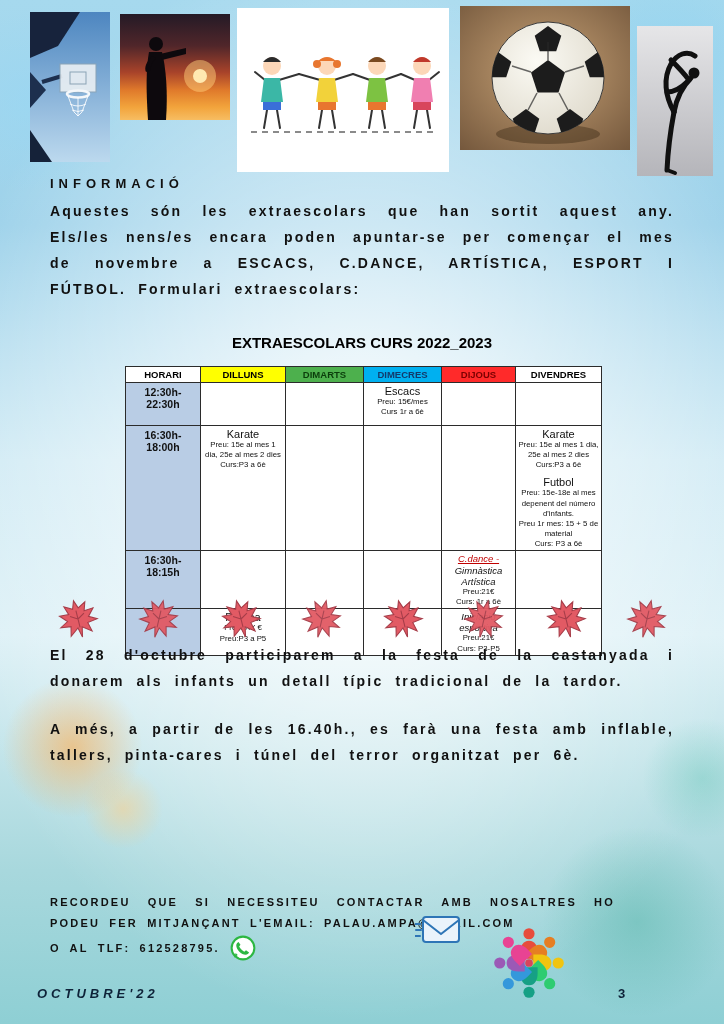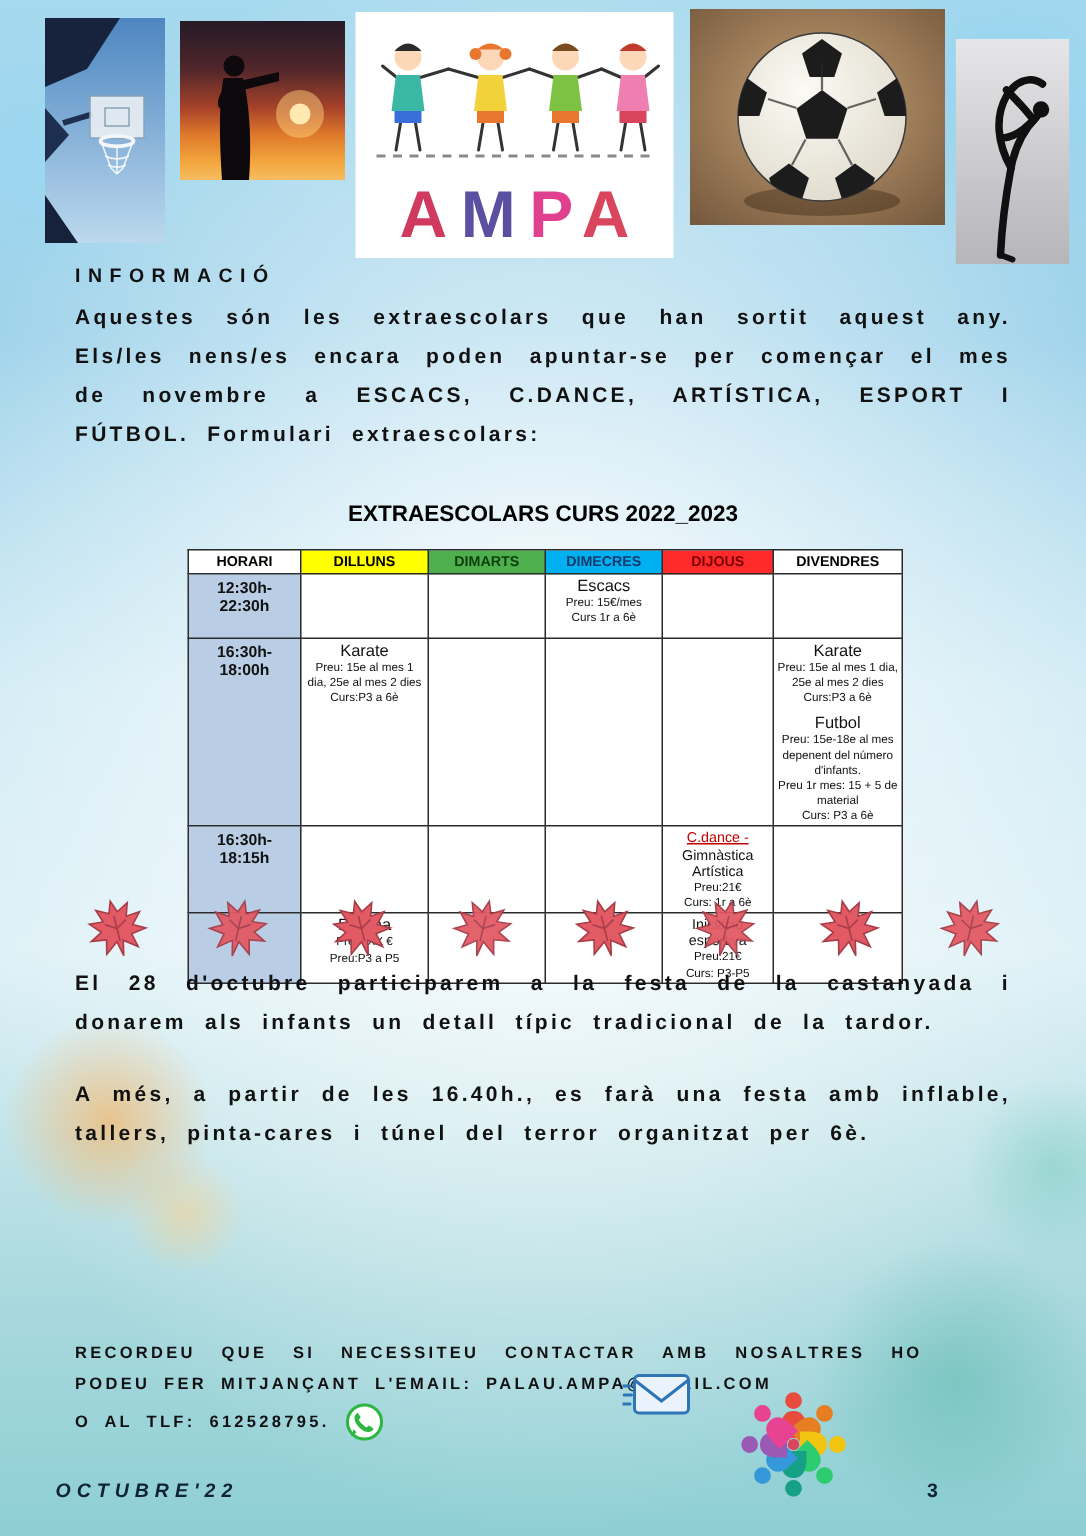--- a/index.html
+++ b/index.html
@@ -32,21 +32,21 @@
   .form-link{position:absolute;left:0;top:306px;width:100%;text-align:center;color:#2e74b5;font-weight:bold;font-size:14.5px;letter-spacing:2.5px;text-decoration:none;}
   .table-title{position:absolute;left:0;top:334px;width:100%;text-align:center;font-size:15px;font-weight:bold;color:#000;}
 
   .table-wrap{position:absolute;left:125px;top:366px;}
   table{border-collapse:collapse;}
   th,td{border:1px solid #2b2b2b;padding:1px 2px;vertical-align:top;text-align:center;background:#fff;}
   thead th{font-size:9.5px;font-weight:bold;padding:2px 0;}
   .time-cell{background:#b9cde5 !important;font-size:10.5px;font-weight:bold;padding-top:3px;}
   .r1 td{height:38px;} .r2 td{height:96px;} .r3 td{height:34px;} .r4 td{height:42px;}
   .act-name{font-size:11px;margin-top:1px;}
-  .act-name-sm{font-size:9.5px;margin-top:1px;}
+  .act-name-sm{font-size:9.5px;margin-top:1px;font-style:italic;}
   .act-detail{font-size:7.8px;line-height:1.3;}
   .act-gap{height:5px;}
   .cdance-link{color:#c00000;text-decoration:underline;}
 
   .leaf-row{position:absolute;left:55px;top:596px;width:615px;display:flex;justify-content:space-between;}
   .leaf{width:46px;height:46px;display:inline-block;}
   .leaf svg{width:100%;height:100%;}
   .leaf:nth-child(odd){transform:rotate(-14deg);}
   .leaf:nth-child(even){transform:rotate(13deg);opacity:.95;}
 
@@ -156,21 +156,20 @@
           <rect x="131" y="58" width="18" height="8" fill="#e8762f"></rect>
         <circle cx="185" cy="22" r="9" fill="#fcd7b8"></circle>
           <path d="M176 18 Q185 8 194 18" fill="#c0392b"></path>
         <path d="M177 34 L193 34 L196 58 L174 58 Z" fill="#f07fb1"></path>
           <rect x="176" y="58" width="18" height="8" fill="#d8455c"></rect>
       </g>
       <g stroke="#8a8a8a" stroke-width="2" stroke-dasharray="6 5">
         <line x1="14" y1="88" x2="198" y2="88"></line>
       </g>
     </svg>
-    <div class="logo-text"><span style="color: rgb(207, 58, 94);">A</span><span style="color: rgb(90, 79, 160);">M</span><span style="color: rgb(224, 65, 143);">P</span><span style="color: rgb(216, 69, 92);">A</span></div>
   </div>
 
   <div class="photo photo-soccer">
     <svg viewBox="0 0 170 144">
       <defs>
         <radialGradient id="bgBrown" cx="0.5" cy="0.45" r="0.8">
           <stop offset="0" stop-color="#c7a276"></stop>
             <stop offset="1" stop-color="#6e5238"></stop>
           </radialGradient>
         <radialGradient id="ballG" cx="0.4" cy="0.35" r="0.9">

